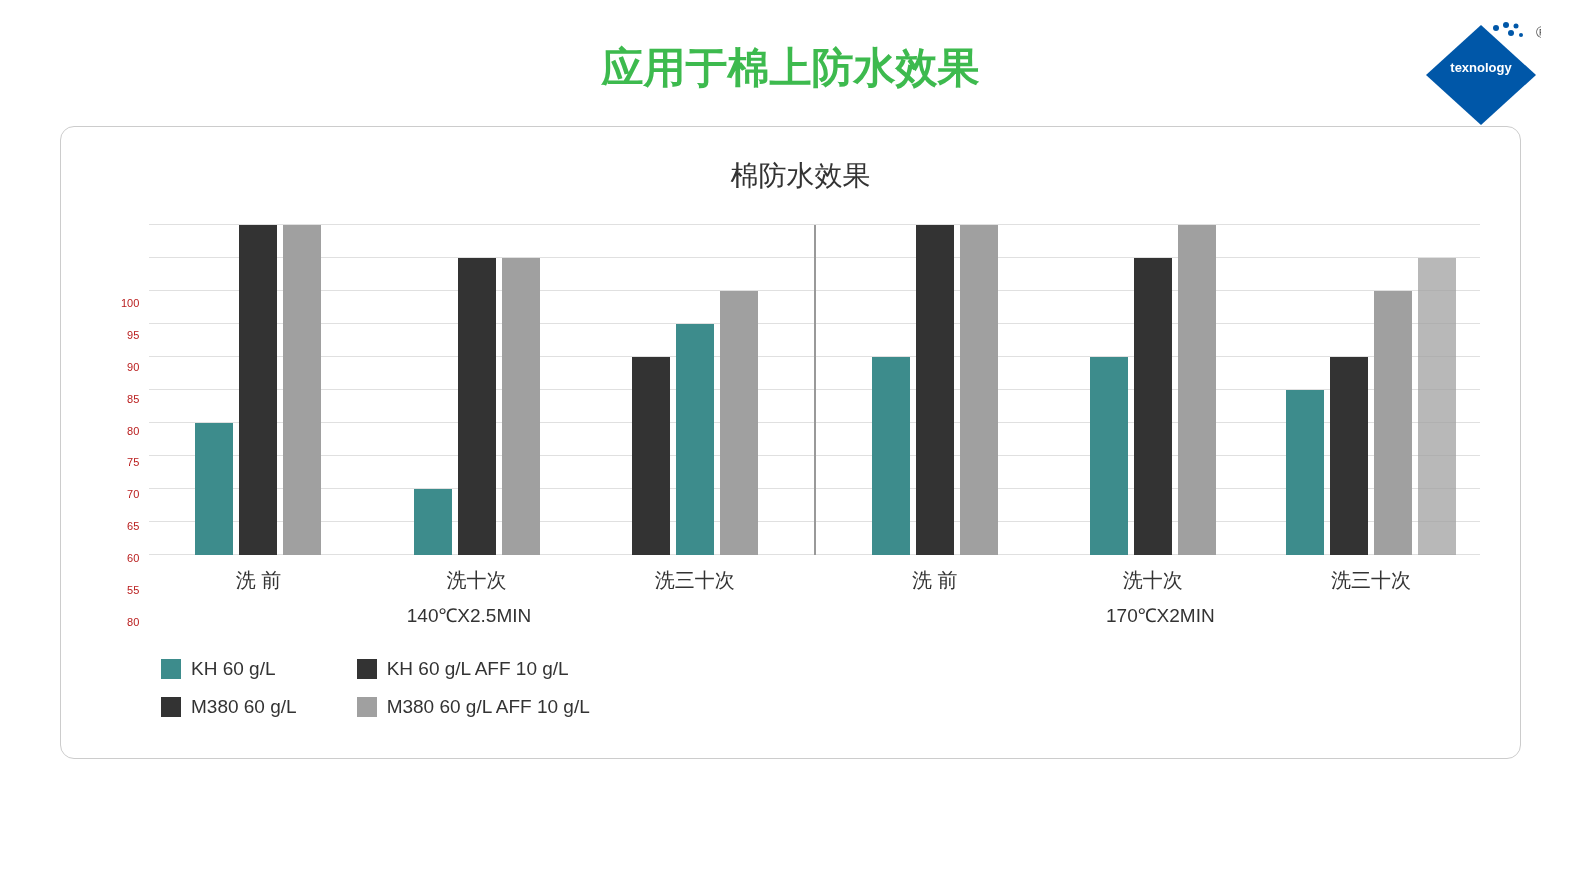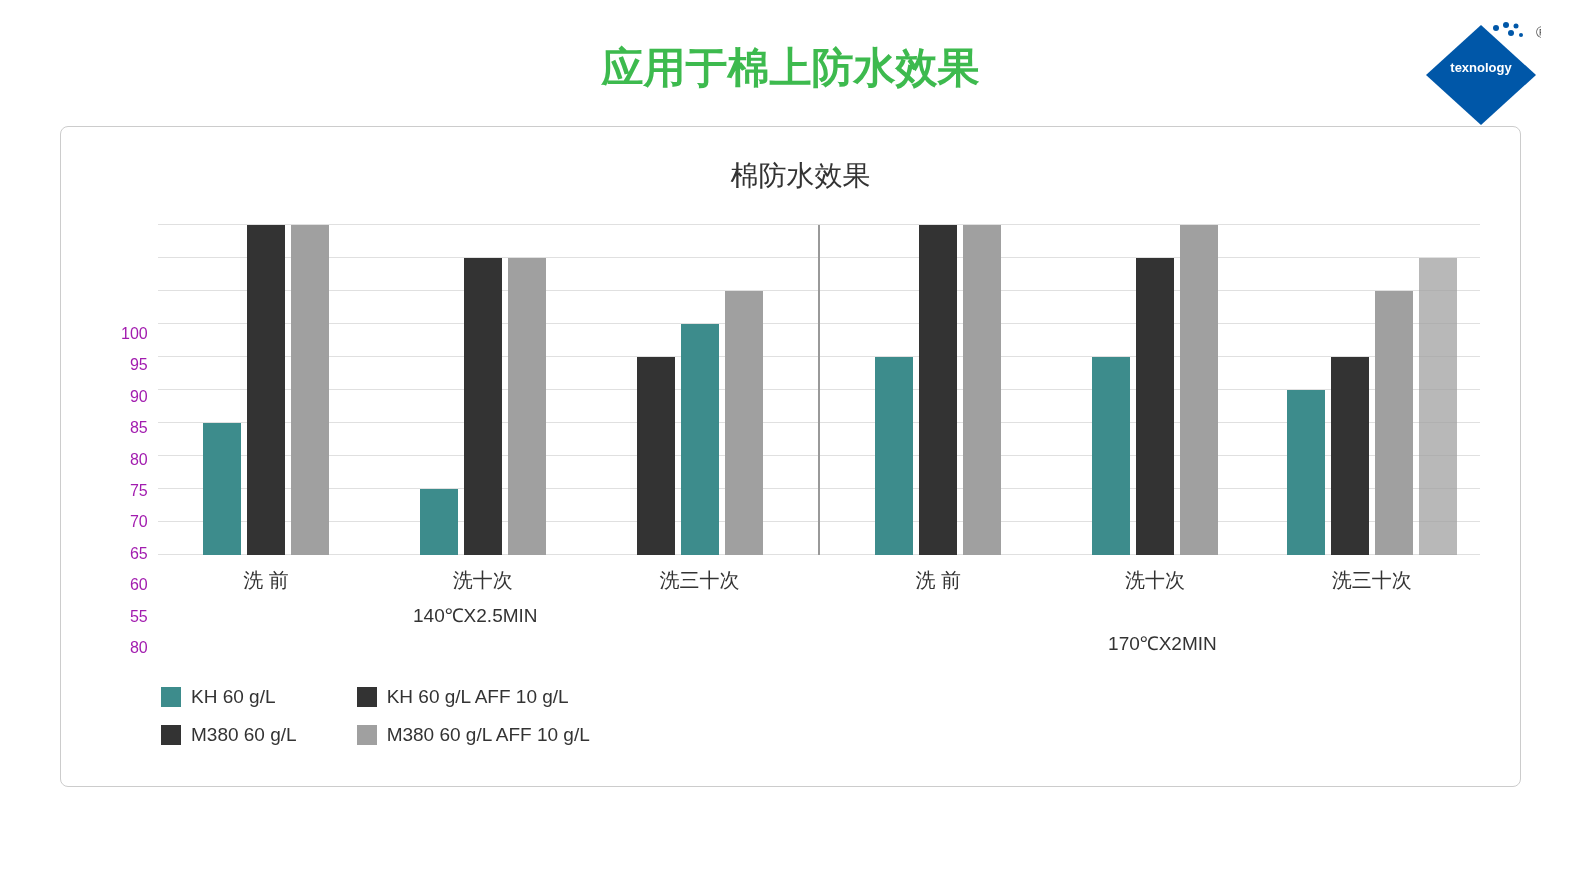--- a/index.html
+++ b/index.html
@@ -24,21 +24,21 @@
       position: absolute;
       top: 20px;
       right: 40px;
       display: flex;
       align-items: center;
     }
 
     .chart-wrapper {
       margin: 10px 60px 20px 60px;
       border: 1px solid #cccccc;
-      border-radius: 8px;
+      border-radius: 14px;
       padding: 30px 40px 40px 60px;
       background: #fff;
     }
 
     .chart-title {
       text-align: center;
       font-size: 28px;
       color: #333;
       margin-bottom: 30px;
       font-weight: normal;
@@ -54,22 +54,22 @@
     .y-axis {
       display: flex;
       flex-direction: column-reverse;
       justify-content: space-between;
       height: 330px;
       margin-right: 10px;
       padding-bottom: 0;
     }
 
     .y-label {
-      font-size: 16px;
-      color: #a21caf;
+      font-size: 11px;
+      color: #b91c1c;
       text-align: right;
       line-height: 1;
     }
 
     .chart-inner {
       flex: 1;
       position: relative;
     }
 
     .grid-lines {
@@ -333,21 +333,21 @@
           <span class="x-label-main">洗十次</span>
         </div>
         <div class="x-group">
           <span class="x-label-main">洗三十次</span>
         </div>
       </div>
 
       <div class="section-labels-row">
         <div class="section-label-cell" style="flex:3;">140℃X2.5MIN</div>
         <div class="section-divider-space"></div>
-        <div class="section-label-cell" style="flex:3;margin-top:28px;">170℃X2MIN</div>
+        <div class="section-label-cell" style="flex:3;">170℃X2MIN</div>
       </div>
 
     </div>
   </div>
 
   <div class="legend-area">
     <div class="legend-column">
       <div class="legend-item">
         <div class="legend-color legend-teal"></div>
         <span>KH  60  g/L</span>

